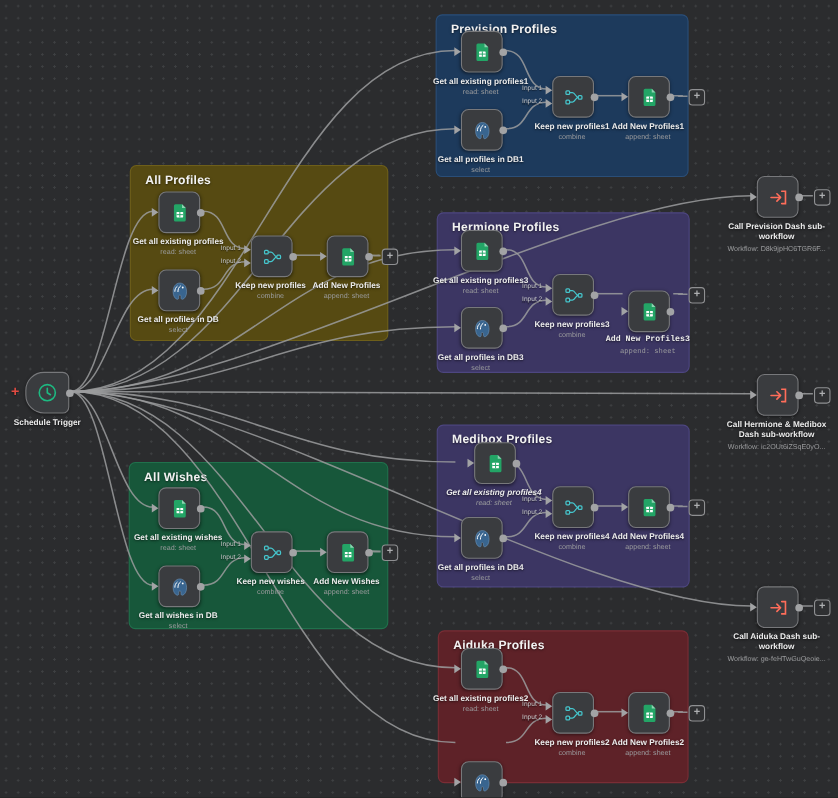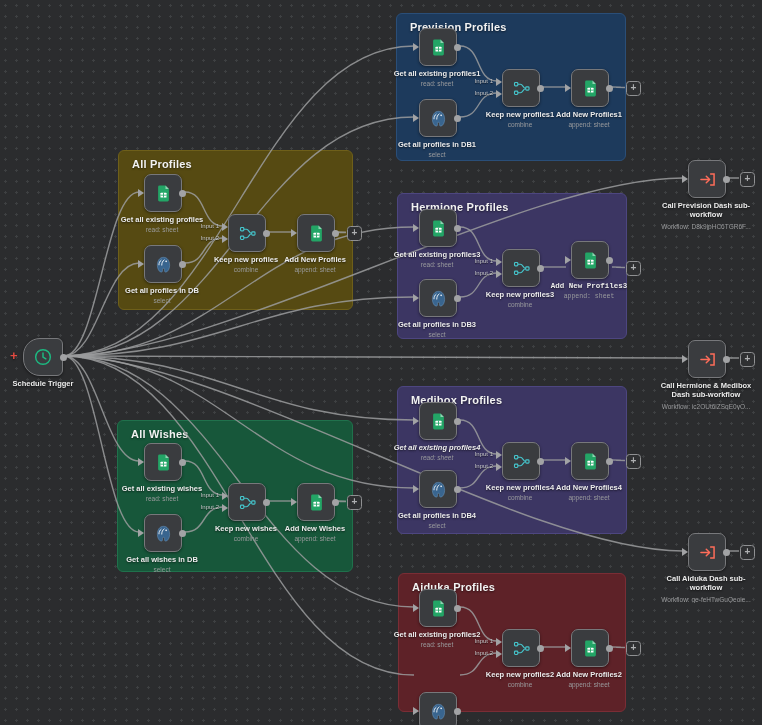--- a/index.html
+++ b/index.html
@@ -265,36 +265,36 @@
           </svg>
           <div class="in-arrow in-1"></div>
           <div class="in-arrow in-2"></div>
           <div class="input-label il-1">Input 1</div>
           <div class="input-label il-2">Input 2</div>
           <div class="out-dot"></div>
         </div>
         <div class="node-label">Keep new profiles3</div>
         <div class="node-sub">combine</div>
       </div>
-      <div class="node" style="left: 571px; top: 241px; font-family: Liberation Mono, monospace;">
+      <div class="node" style="left: 571px; top: 264px; font-family: Liberation Mono, monospace;">
         <div class="node-box">
           <svg width="19" height="19" viewBox="0 0 24 24">
             <path d="M14.5 2H7a1.8 1.8 0 0 0-1.8 1.8v16.4A1.8 1.8 0 0 0 7 22h10a1.8 1.8 0 0 0 1.8-1.8V6.3z" fill="#23a566"></path>
             <path d="M14.5 2l4.3 4.3h-4.3z" fill="#8fd4b2"></path>
             <rect x="8.2" y="11" width="7.6" height="6.2" rx="0.6" fill="#ffffff"></rect>
             <path d="M8.2 14.1h7.6M12 11v6.2" stroke="#23a566" stroke-width="1.1"></path>
           </svg>
           <div class="in-arrow in-mid"></div>
           <div class="out-dot"></div>
         </div>
         <div class="node-label">Add New Profiles3</div>
         <div class="node-sub">append: sheet</div>
       </div>
       <div class="plus" style="left: 626px; top: 261px;">+</div>
-      <div class="node" style="left: 419px; top: 402px; font-style: italic;">
+      <div class="node" style="left: 431px; top: 402px; font-style: italic;">
         <div class="node-box">
           <svg width="19" height="19" viewBox="0 0 24 24">
             <path d="M14.5 2H7a1.8 1.8 0 0 0-1.8 1.8v16.4A1.8 1.8 0 0 0 7 22h10a1.8 1.8 0 0 0 1.8-1.8V6.3z" fill="#23a566"></path>
             <path d="M14.5 2l4.3 4.3h-4.3z" fill="#8fd4b2"></path>
             <rect x="8.2" y="11" width="7.6" height="6.2" rx="0.6" fill="#ffffff"></rect>
             <path d="M8.2 14.1h7.6M12 11v6.2" stroke="#23a566" stroke-width="1.1"></path>
           </svg>
           <div class="in-arrow in-mid"></div>
           <div class="out-dot"></div>
         </div>

